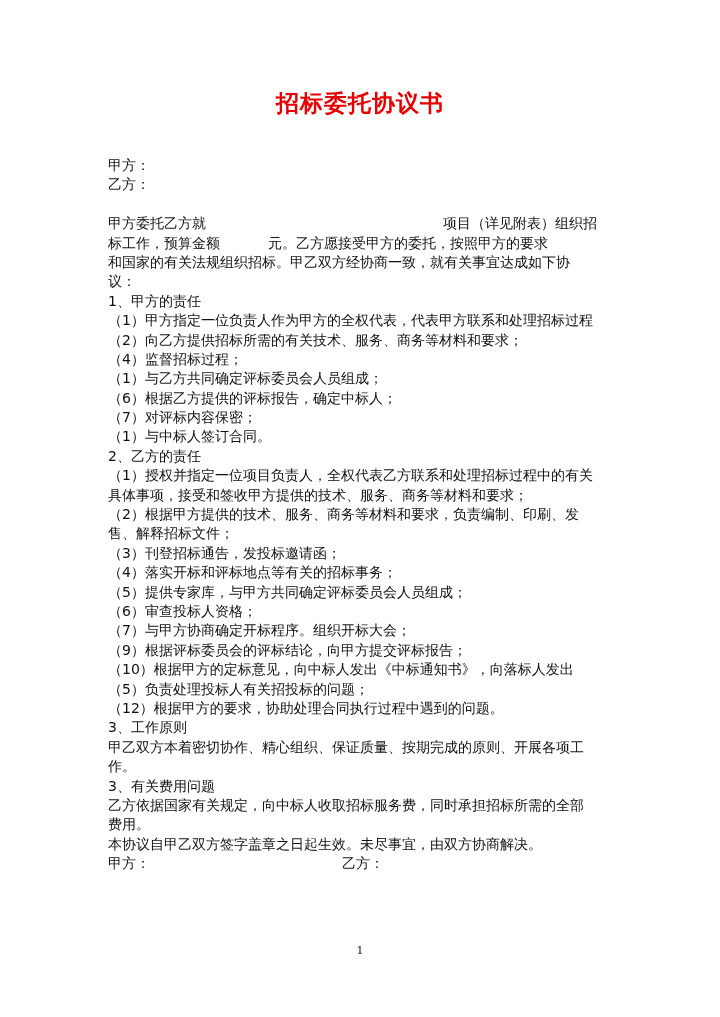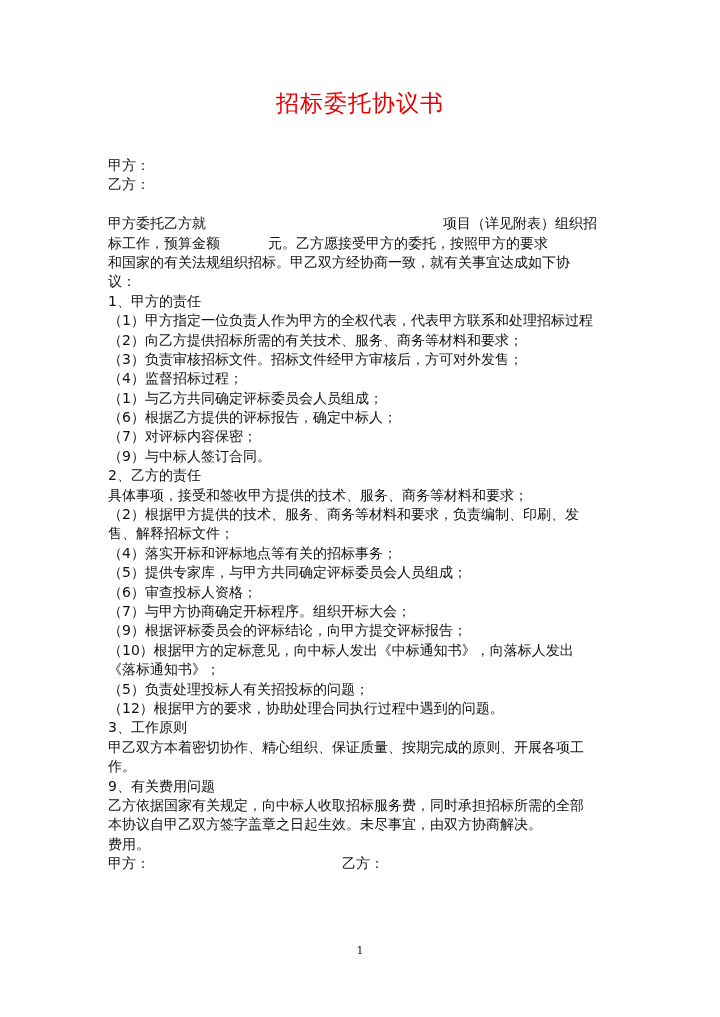--- a/index.html
+++ b/index.html
@@ -1,20 +1,20 @@
 <!DOCTYPE html>
 <html><head>
 <meta charset="utf-8">
 <style>
   html, body { margin: 0; padding: 0; background: #ffffff; }
   body { width: 720px; height: 1017px; position: relative; overflow: hidden;
          font-family: "DejaVu Sans", "Liberation Sans", sans-serif; color: #111; }
   .page { position: absolute; left: 0; top: 0; width: 720px; height: 1017px; background: #fff; }
   .title { position: absolute; left: 0; width: 720px; top: 88px; text-align: center;
-           font-size: 23px; font-weight: normal; color: #e60000; letter-spacing: 1px;
+           font-size: 23px; font-weight: bold; color: #e60000; letter-spacing: 1px;
            font-family: "DejaVu Sans", sans-serif; }
   .body { position: absolute; left: 108px; top: 156px; width: 510px; font-size: 14px;
           line-height: 19.4px; }
   .line { white-space: pre; height: 19.4px; }
   .gap { height: 19.4px; }
   .row { position: relative; height: 19.4px; }
   .row span { position: absolute; top: 0; white-space: pre; }
   .pagenum { position: absolute; top: 944px; left: 0; width: 720px; text-align: center;
              font-size: 11px; font-family: "DejaVu Serif", serif; color: #222; }
 </style>
@@ -36,50 +36,50 @@
     <div class="row">
       <span style="left:0">标工作，预算金额</span>
       <span style="left:160px">元。乙方愿接受甲方的委托，按照甲方的要求</span>
     </div>
     <div class="line">和国家的有关法规组织招标。甲乙双方经协商一致，就有关事宜达成如下协</div>
     <div class="line">议：</div>
 
     <div class="line">1、甲方的责任</div>
     <div class="line">（1）甲方指定一位负责人作为甲方的全权代表，代表甲方联系和处理招标过程</div>
     <div class="line">（2）向乙方提供招标所需的有关技术、服务、商务等材料和要求；</div>
-    <div class="line">（3）负责审核招标文件。招标文件经甲方审核后，方可对外发售；</div>
     <div class="line">（4）监督招标过程；</div>
     <div class="line">（1）与乙方共同确定评标委员会人员组成；</div>
     <div class="line">（6）根据乙方提供的评标报告，确定中标人；</div>
     <div class="line">（7）对评标内容保密；</div>
-    <div class="line">（9）与中标人签订合同。</div>
+    <div class="line">（1）与中标人签订合同。</div>
 
     <div class="line">2、乙方的责任</div>
+    <div class="line">（1）授权并指定一位项目负责人，全权代表乙方联系和处理招标过程中的有关</div>
     <div class="line">具体事项，接受和签收甲方提供的技术、服务、商务等材料和要求；</div>
     <div class="line">（2）根据甲方提供的技术、服务、商务等材料和要求，负责编制、印刷、发</div>
     <div class="line">售、解释招标文件；</div>
+    <div class="line">（3）刊登招标通告，发投标邀请函；</div>
     <div class="line">（4）落实开标和评标地点等有关的招标事务；</div>
     <div class="line">（5）提供专家库，与甲方共同确定评标委员会人员组成；</div>
     <div class="line">（6）审查投标人资格；</div>
     <div class="line">（7）与甲方协商确定开标程序。组织开标大会；</div>
     <div class="line">（9）根据评标委员会的评标结论，向甲方提交评标报告；</div>
     <div class="line">（10）根据甲方的定标意见，向中标人发出《中标通知书》，向落标人发出</div>
-    <div class="line">《落标通知书》；</div>
     <div class="line">（5）负责处理投标人有关招投标的问题；</div>
     <div class="line">（12）根据甲方的要求，协助处理合同执行过程中遇到的问题。</div>
 
     <div class="line">3、工作原则</div>
     <div class="line">甲乙双方本着密切协作、精心组织、保证质量、按期完成的原则、开展各项工</div>
     <div class="line">作。</div>
 
-    <div class="line">9、有关费用问题</div>
+    <div class="line">3、有关费用问题</div>
     <div class="line">乙方依据国家有关规定，向中标人收取招标服务费，同时承担招标所需的全部</div>
+    <div class="line">费用。</div>
+
     <div class="line">本协议自甲乙双方签字盖章之日起生效。未尽事宜，由双方协商解决。</div>
-
-    <div class="line">费用。</div>
     <div class="row">
       <span style="left:0">甲方：</span>
       <span style="left:234px">乙方：</span>
     </div>
   </div>
 
   <div class="pagenum">1</div>
 </div>
 
 </body></html>

